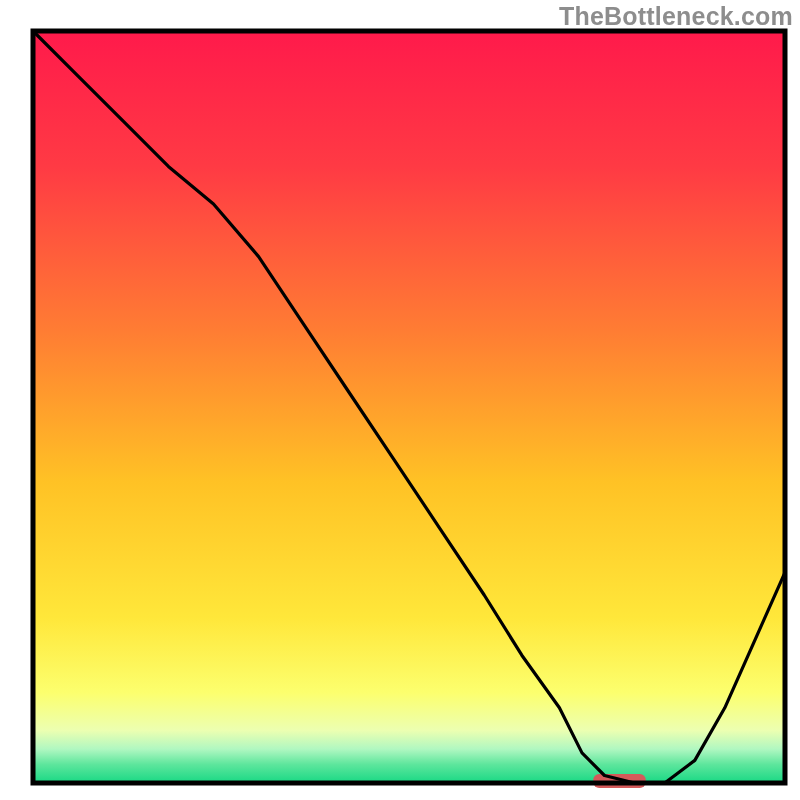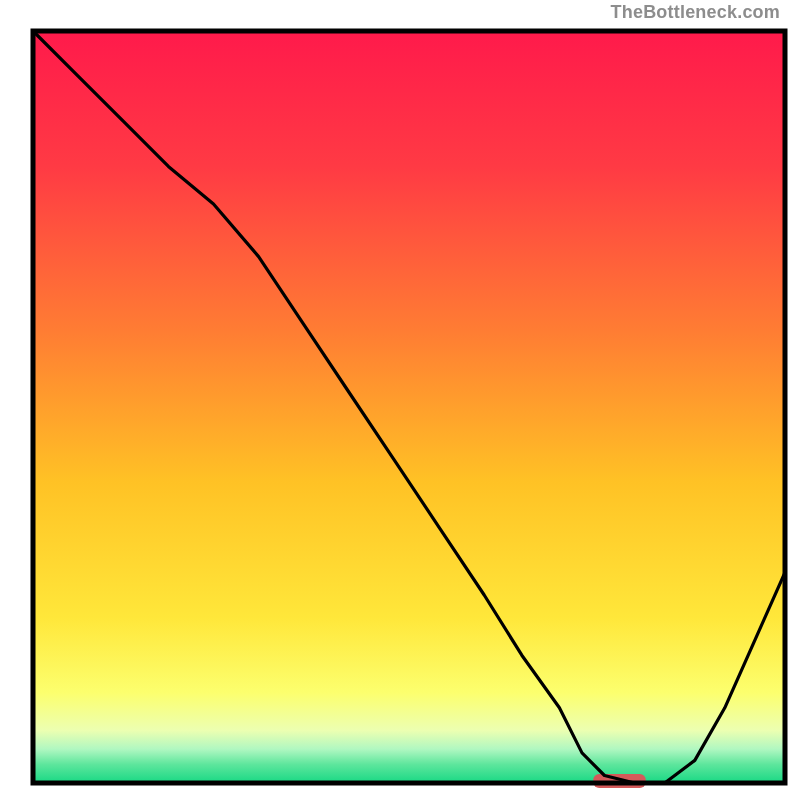--- a/index.html
+++ b/index.html
@@ -12,22 +12,22 @@
     overflow: hidden;
   }
   .stage {
     position: relative;
     width: 800px;
     height: 800px;
   }
   .watermark {
     position: absolute;
     top: 2px;
-    right: 20px;
-    font-size: 18px;
+    right: 7px;
+    font-size: 25px;
     font-weight: 600;
     color: #8d8d8d;
     letter-spacing: 0.2px;
     user-select: none;
   }
   svg {
     display: block;
   }
 </style>
 </head>

